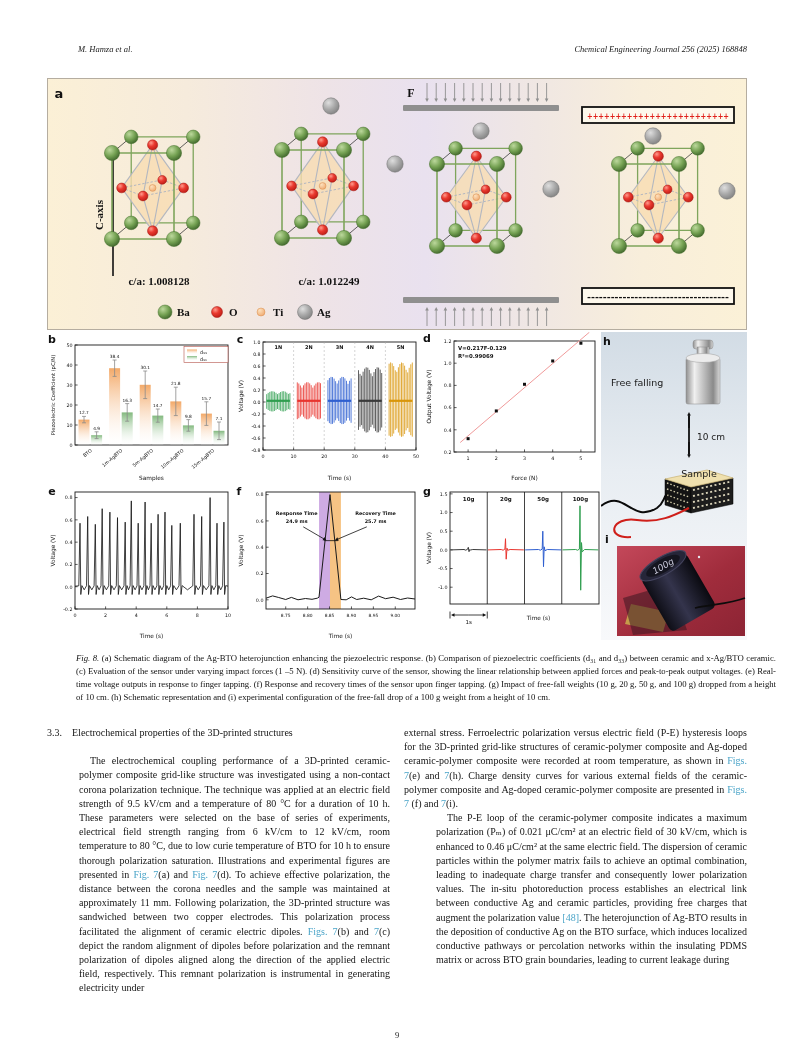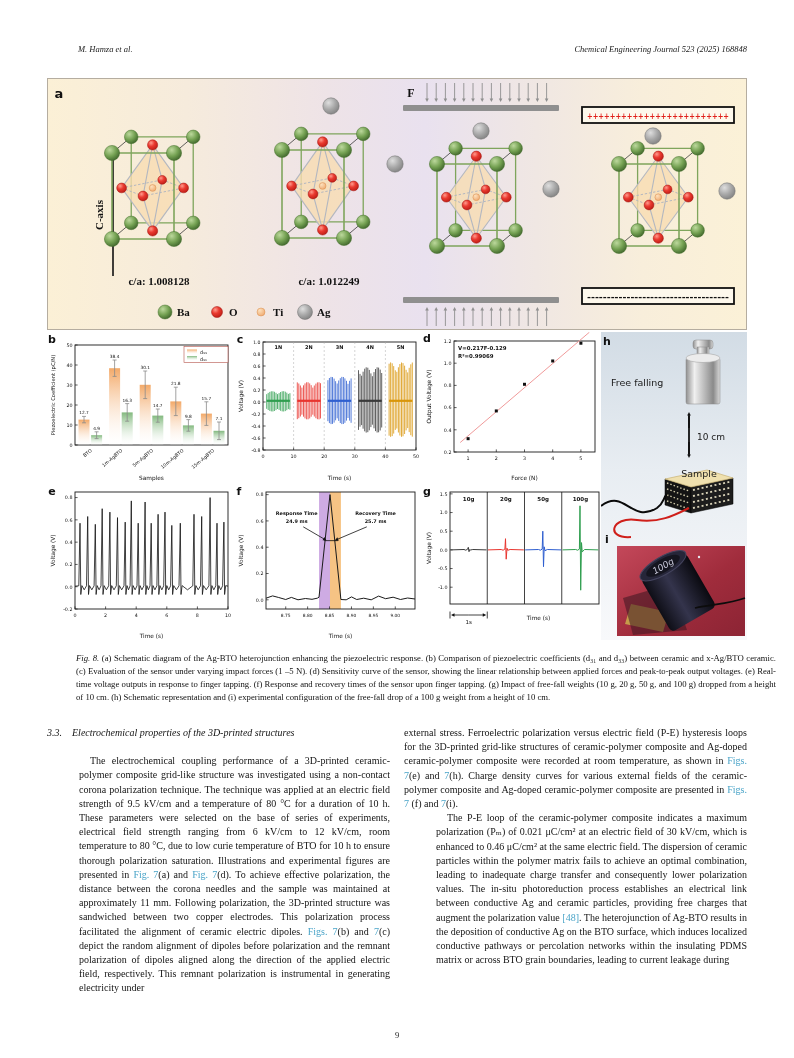--- a/index.html
+++ b/index.html
@@ -13,34 +13,34 @@
 svg[data-name="panel-c-chart"]{left:188px;top:254px;}
 svg[data-name="panel-d-chart"]{left:376px;top:254px;}
 svg[data-name="panel-h-schematic"]{left:554px;top:254px;}
 svg[data-name="panel-e-chart"]{left:0;top:406px;}
 svg[data-name="panel-f-chart"]{left:188px;top:406px;}
 svg[data-name="panel-g-chart"]{left:376px;top:406px;}
 .caption{position:absolute;left:47px;top:652px;width:700px;font-size:8.7px;line-height:13px;text-align:justify;color:#111;margin-left:29px;}
 .figlabel{font-style:italic;}
 .columns{position:absolute;left:47px;top:726px;width:700px;display:flex;gap:14px;}
 .col{width:343px;font-size:10px;line-height:14.2px;text-align:justify;color:#141414;}
-.heading{font-style:italic;font-size:10px;margin-bottom:14px;}
+.heading{font-size:10px;margin-bottom:14px;}
 .heading .hnum{margin-right:10px;}
 p.indent{text-indent:11px;margin-left:32px;}
 .ref{color:#4aa4c8;}
 .pagenum{position:absolute;left:0;right:0;bottom:18px;text-align:center;font-size:8.5px;color:#222;}
 </style>
 </head>
 <body>
 
 <div class="page" data-name="journal-page">
 
   <div class="header" data-name="page-header">
     <span data-name="header-authors">M. Hamza et al.</span>
-    <span data-name="header-journal">Chemical Engineering Journal 523 (2025) 168848</span>
+    <span data-name="header-journal">Chemical Engineering Journal 256 (2025) 168848</span>
   </div>
 
   <div class="figure" data-name="figure-8">
     <svg data-name="panel-a-schematic" width="700" height="252" viewBox="0 0 700 252">
         <defs>
           <linearGradient id="gaBG" x1="0" y1="0" x2="1" y2="0">
             <stop offset="0%" stop-color="#fbf0d6"></stop>
             <stop offset="20%" stop-color="#f6ebdc"></stop>
             <stop offset="40%" stop-color="#eee3e7"></stop>
             <stop offset="54%" stop-color="#e9e1ef"></stop>

